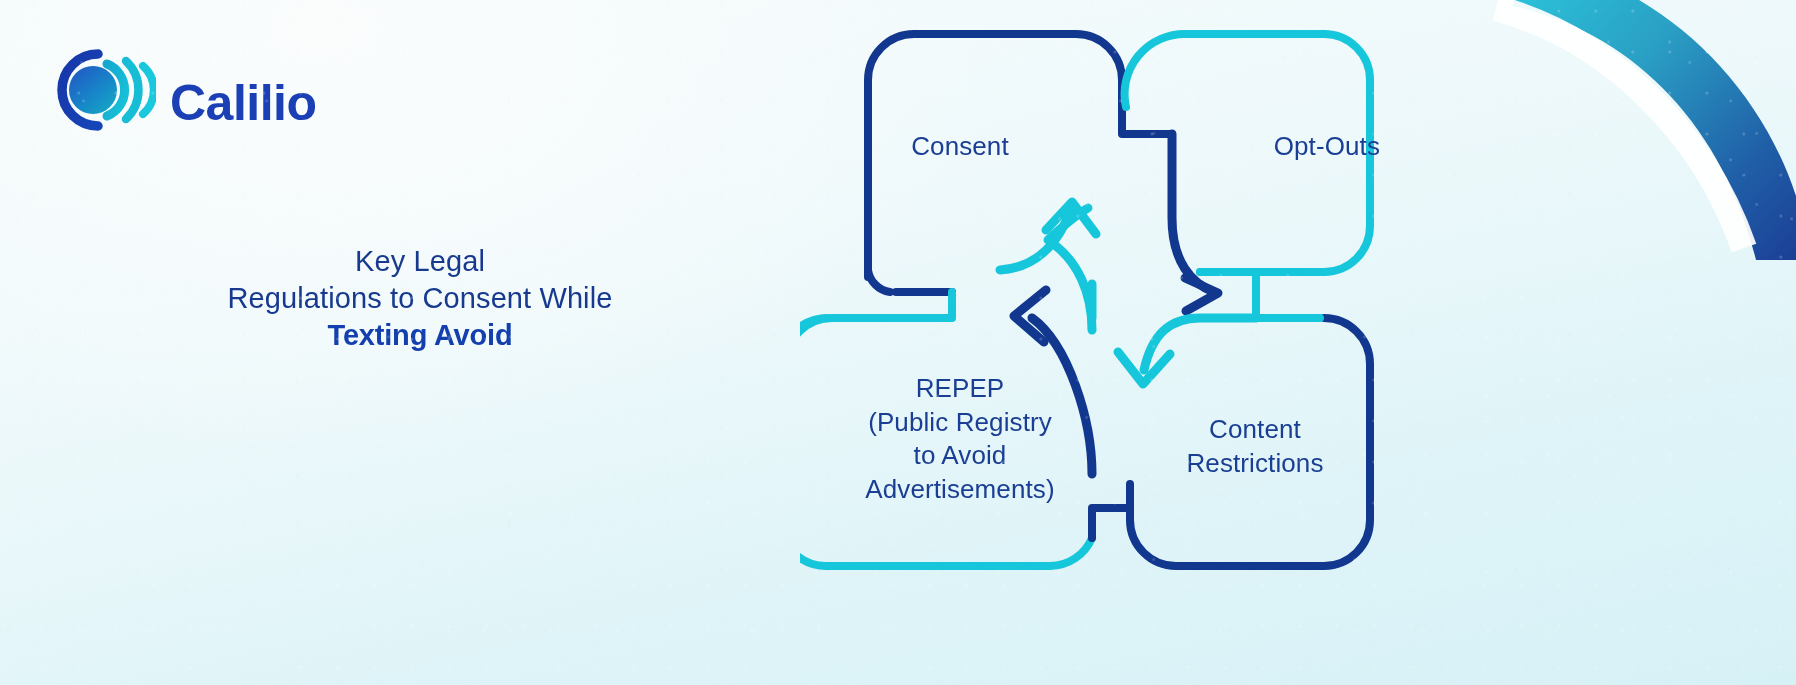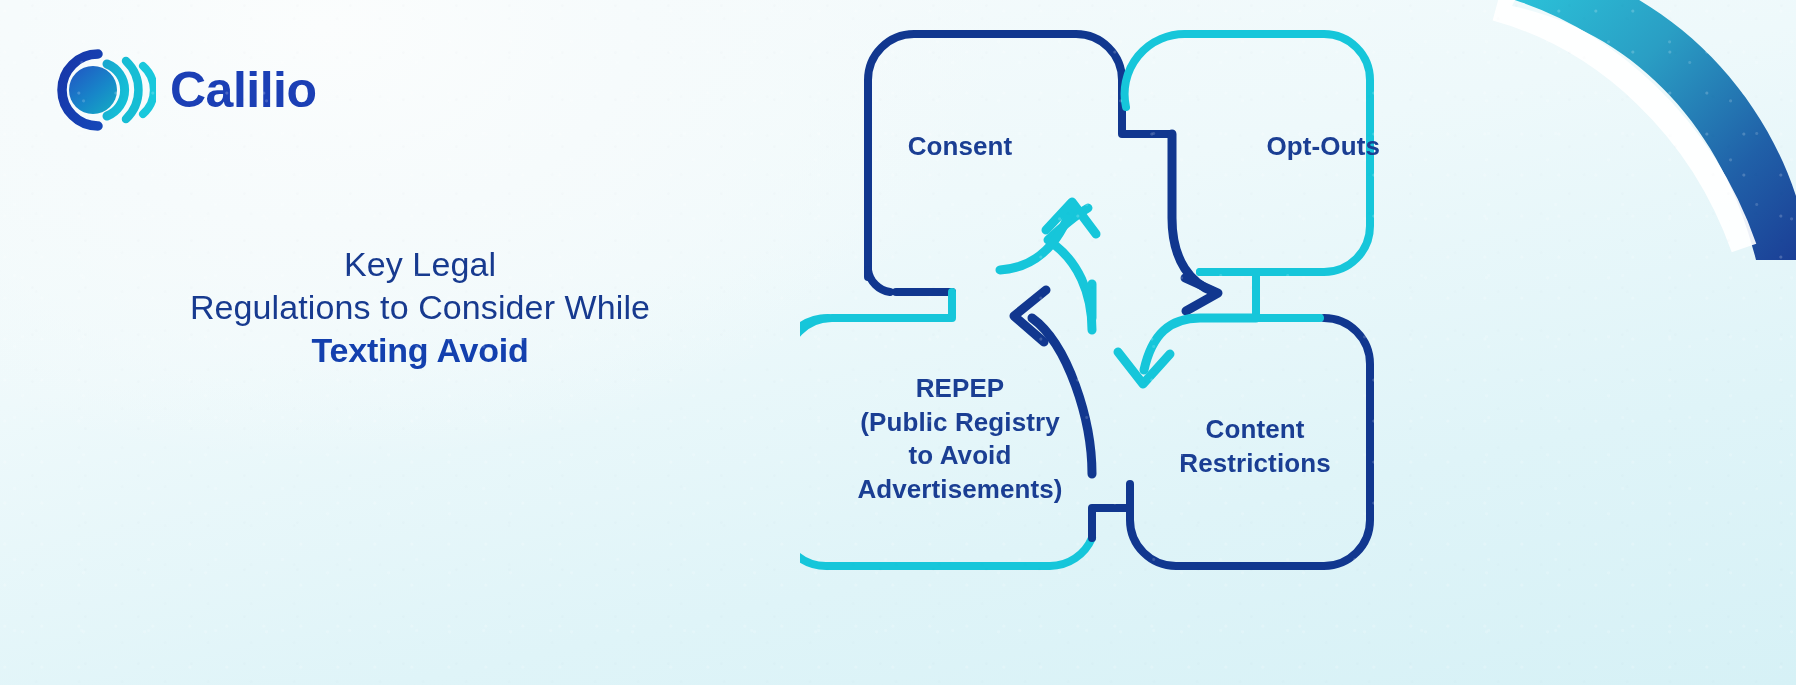--- a/index.html
+++ b/index.html
@@ -31,42 +31,42 @@
       radial-gradient(circle at 37% 71%, rgba(255,255,255,.5) 0 1px, transparent 2px),
       radial-gradient(circle at 84% 48%, rgba(0,60,80,.03) 0 1px, transparent 2px),
       radial-gradient(circle at 22% 88%, rgba(255,255,255,.45) 0 1px, transparent 2px);
     background-size:37px 41px, 53px 47px, 61px 59px, 43px 39px, 67px 71px;
   }
 
   
   #corner-swoosh { position:absolute; top:0; right:0; width:340px; height:260px; }
 
   
-  #logo { position:absolute; left:52px; top:48px; display:flex; align-items:center; gap:14px; }
+  #logo { position:absolute; left:52px; top:48px; display:flex; align-items:flex-end; gap:14px; }
   #logo-mark { width:104px; height:84px; flex:none; }
   #logo-word {
     font-size:50px; font-weight:bold; color:#1b3fb5; letter-spacing:-.5px;
     font-family:"Liberation Sans", sans-serif;
   }
 
   
   #headline {
     position:absolute; left:60px; top:243px; width:720px;
     text-align:center; color:#173a8f;
-    font-size:34px; line-height:1.27; font-weight:400;
+    font-size:29px; line-height:1.27; font-weight:400;
     letter-spacing:.1px;
   }
   #headline .bold { font-weight:bold; color:#1340ae; display:block; letter-spacing:-.2px; }
 
   
   #diagram { position:absolute; left:800px; top:0; width:620px; height:685px; }
   #diagram svg { position:absolute; left:0; top:0; }
   .node-label {
     position:absolute; text-align:center; color:#1a3e93;
-    font-size:26px; line-height:1.29; font-weight:700; letter-spacing:.1px;
+    font-size:26px; line-height:1.29; font-weight:400; letter-spacing:.1px;
   }
   #label-consent  { left:35px;  top:130px; width:250px; }
   #label-optouts  { left:330px; top:130px; width:250px;text-align:right; }
   #label-repep    { left:20px;  top:372px; width:280px; }
   #label-content  { left:330px; top:413px; width:250px; }
 </style>
 </head>
 <body>
 
 <div id="stage">
@@ -112,21 +112,21 @@
 
       <path d="M74 13 A 40 40 0 0 1 74 71" stroke="#16bdd4" stroke-width="8.5" stroke-linecap="round" fill="none"></path>
 
       <path d="M91 18 A 32 32 0 0 1 91 66" stroke="#19c8dc" stroke-width="8" stroke-linecap="round" fill="none"></path>
     </svg>
     <span id="logo-word">Calilio</span>
   </div>
 
   <div id="headline">
     <span>Key Legal</span><br>
-    <span>Regulations  to Consider While</span>
+    <span>Regulations  to Consent While</span>
     <span class="bold">Texting Avoid</span>
   </div>
 
   <div id="diagram">
 
     <svg width="620" height="685" viewBox="0 0 620 685" fill="none" xmlns="http://www.w3.org/2000/svg">
 
       <path d="M68 277
                L68 80
                A 46 46 0 0 1 114 34

